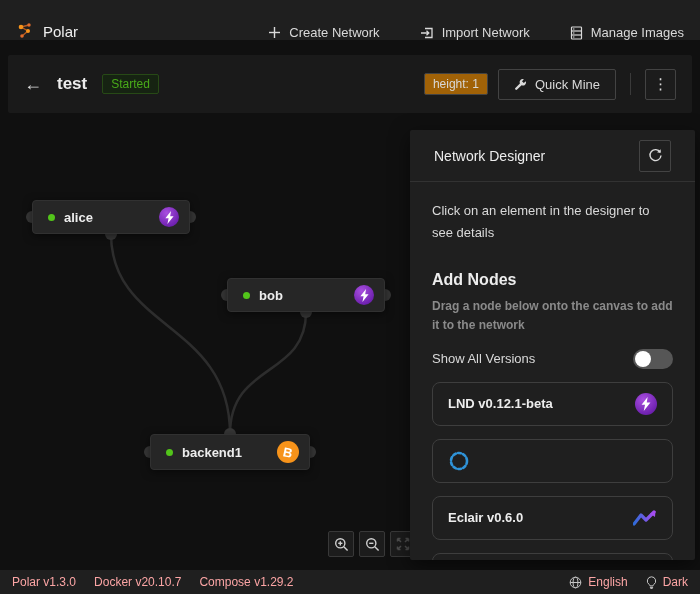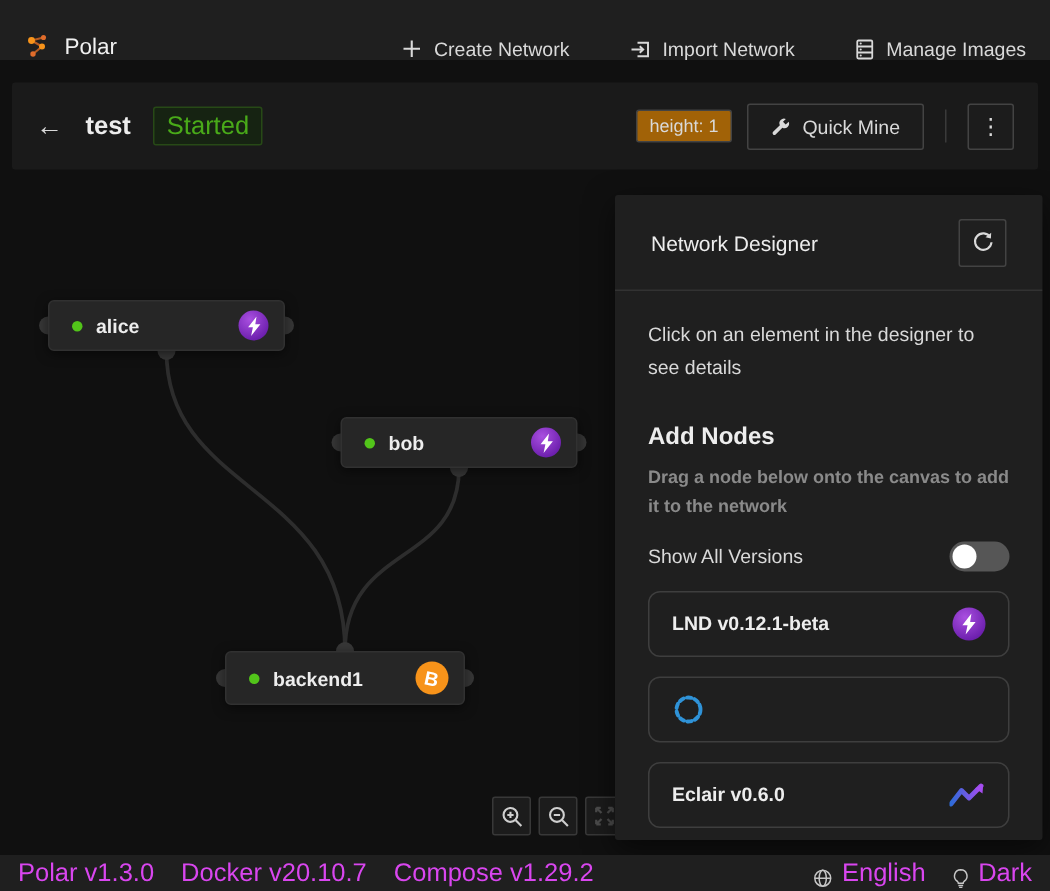--- a/index.html
+++ b/index.html
@@ -20,21 +20,21 @@
   .nav-item { display:flex; align-items:center; gap:8px; color:#d9d9d9; font-size:13px; cursor:pointer; }
 
   
   .net-header { position:absolute; top:55px; left:8px; right:8px; height:58px; background:#1a1a1a;
     border-radius:2px; display:flex; align-items:center; justify-content:space-between;
     padding:0 16px; z-index:9; }
   .nh-left { display:flex; align-items:center; gap:15px; }
   .back-arrow { color:#d9d9d9; font-size:18px; line-height:1; cursor:pointer; }
   .net-title { color:#ededed; font-size:17px; font-weight:bold; }
   .badge-started { color:#49aa19; background:#162312; border:1px solid #274916;
-    font-size:17px; padding:2px 8px; border-radius:2px; }
+    font-size:12px; padding:2px 8px; border-radius:2px; }
   .nh-right { display:flex; align-items:center; gap:10px; }
   .tag-height { border:1px solid #434343; background:#a16207; color:#d9d9d9; font-size:12px;
     padding:3px 8px; border-radius:2px; }
   .btn { height:31px; display:inline-flex; align-items:center; gap:8px; padding:0 15px;
     border:1px solid #434343; border-radius:2px; background:#1c1c1c; color:#d9d9d9;
     font-size:13px; cursor:pointer; }
   .btn-stop { border-color:#7c3032; color:#c4403e; background:#1a1616; }
   .vdivider { width:1px; height:22px; background:#3a3a3a; margin:0 4px; }
   .btn-more { width:31px; padding:0; justify-content:center; font-size:15px; letter-spacing:0; color:#d9d9d9; }
 
@@ -54,21 +54,21 @@
     display:flex; align-items:center; justify-content:center; }
   .btc-b { color:#fff; font-weight:800; font-size:13px; transform:rotate(12deg); display:inline-block; }
 
   .zoom-toolbar { position:absolute; left:328px; top:531px; display:flex; gap:5px; z-index:4; }
   .zbtn { width:26px; height:26px; background:#1c1c1c; border:1px solid #383838; border-radius:2px;
     display:flex; align-items:center; justify-content:center; cursor:pointer; }
 
   
   .panel { position:absolute; left:410px; top:130px; width:285px; height:430px; background:#1f1f1f;
     border-radius:2px; box-shadow:0 6px 20px rgba(0,0,0,.55); z-index:5; overflow:hidden; }
-  .panel-header { height:64px; display:flex; align-items:center; justify-content:space-between;
+  .panel-header { height:52px; display:flex; align-items:center; justify-content:space-between;
     padding:0 24px; border-bottom:1px solid #323232; }
   .panel-title { color:#ededed; font-size:14px; }
   .sync-btn { width:32px; height:32px; border:1px solid #434343; border-radius:2px; background:transparent;
     display:flex; align-items:center; justify-content:center; cursor:pointer; }
   .panel-body { padding:18px 22px 0 22px; }
   .hint { color:#d9d9d9; font-size:13px; line-height:1.7; }
   .add-title { color:#ededed; font-size:16px; font-weight:600; margin-top:27px; }
   .add-hint { color:#8a8a8a; font-size:12px; line-height:1.6; margin-top:8px;font-weight:bold; }
   .versions-row { display:flex; align-items:center; justify-content:space-between; margin-top:13px; }
   .versions-label { color:#d9d9d9; font-size:13px; }
@@ -77,21 +77,21 @@
   .node-card { height:44px; border:1px solid #3e3e3e; border-radius:8px; background:#1f1f1f;
     display:flex; align-items:center; justify-content:space-between; padding:0 15px;
     margin-top:13px; cursor:grab; }
   .node-card:first-of-type { margin-top:19px; }
   .card-label { color:#ededed; font-weight:600; font-size:13px; }
   .lnd-badge.lg { width:22px; height:22px; }
 
   
   .statusbar { position:absolute; left:0; right:0; top:570px; height:24px; background:#1f1f1f;
     display:flex; align-items:center; justify-content:space-between; padding:0 12px;
-    font-size:17px; color:#d946ef; z-index:10; }
+    font-size:12px; color:#fca5a5; z-index:10; }
   .sb-left { display:flex; gap:18px; }
   .sb-right { display:flex; gap:18px; align-items:center; }
   .sb-item { display:flex; gap:6px; align-items:flex-end; cursor:pointer; }
 </style>
 </head>
 <body>
 
 <div class="canvas"></div>
 
 <svg class="edges" viewBox="0 0 700 594">

